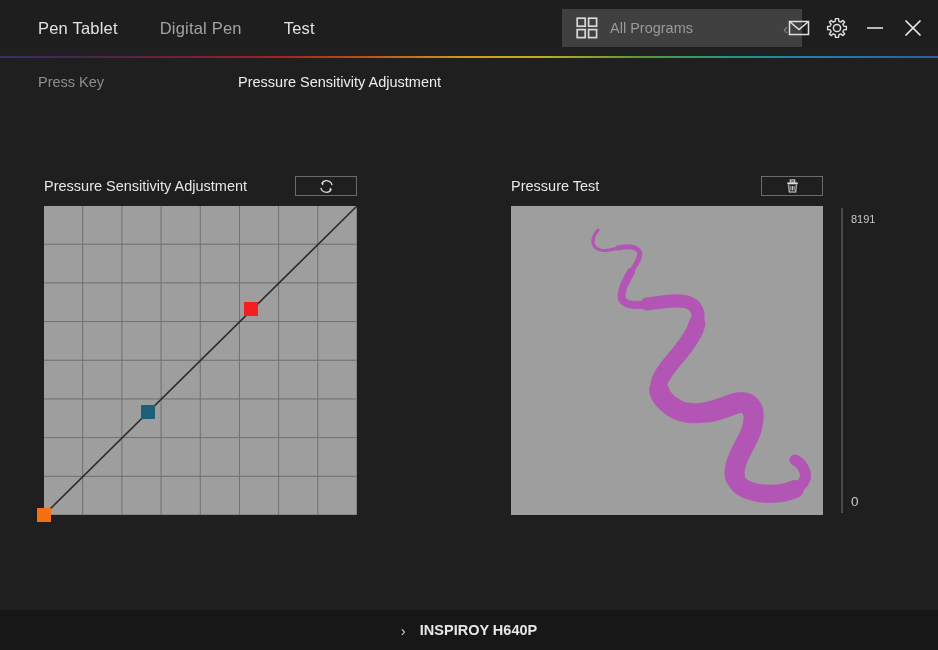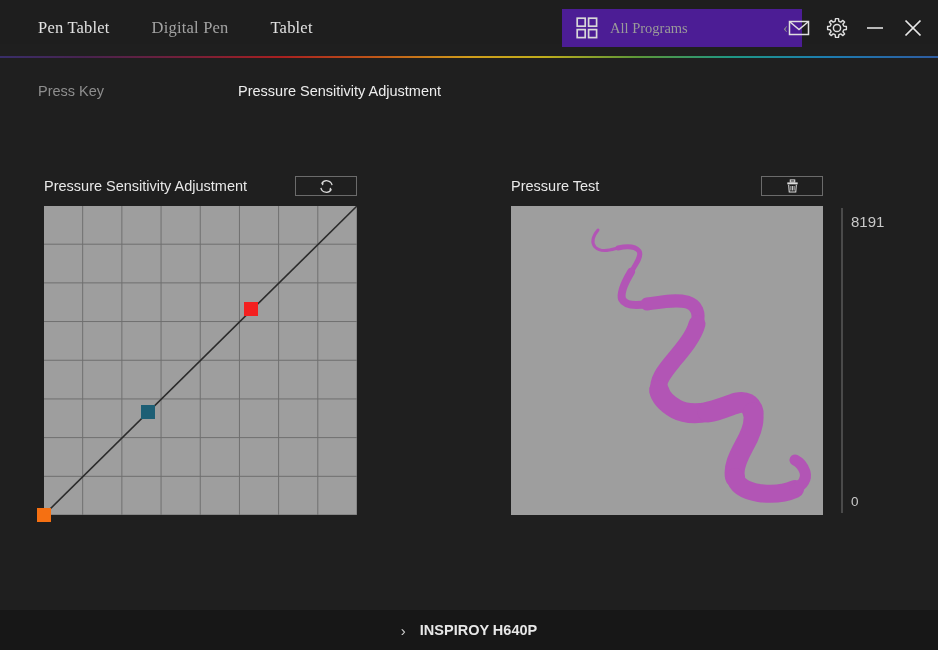--- a/index.html
+++ b/index.html
@@ -8,32 +8,31 @@
     background: #1f1f1f;
     font-family: "Liberation Sans", sans-serif;
     overflow: hidden;
   }
   #app { position: relative; width: 938px; height: 650px; background: #1f1f1f; }
 
   
   #header {
     position: absolute; left: 0; top: 0; width: 938px; height: 44px;
     background: #1e1e1e;
-    font-family: Liberation Serif, serif;
   }
   #nav-tabs { position: absolute; left: 38px; top: 0; height: 56px; display: flex; align-items: center; gap: 42px; }
   .nav-tab {
     font-size: 16.5px; color: #e2e2e2; letter-spacing: .2px;
     line-height: 56px; cursor: pointer; white-space: nowrap;
   }
   .nav-tab.active { color: #a3a3a3; }
 
   #programs-select {
     position: absolute; left: 562px; top: 9px; width: 240px; height: 38px;
-    background: #4c1d95; display: flex; align-items: center; cursor: pointer;
+    background: #404040; display: flex; align-items: center; cursor: pointer;
   }
   #grid-icon { width: 22px; height: 22px; margin-left: 14px; flex: 0 0 auto; }
   #programs-label {
     margin-left: 12px; font-size: 14.5px; color: #9a9a9a; flex: 1 1 auto;
     white-space: nowrap; overflow: hidden;
   }
   #programs-chevron { margin-right: 14px; color: #8c8c8c; font-size: 15px; line-height: 1; }
 
   #win-icons { position: absolute; right: 14px; top: 0; height: 56px; display: flex; align-items: center; gap: 16px; }
   .win-icon { width: 22px; height: 22px; cursor: pointer; display: block; }
@@ -42,21 +41,21 @@
   #gradient-line {
     position: absolute; left: 0; top: 56px; width: 938px; height: 2px;
     background: linear-gradient(to right,
       #3a2f6e 0%, #4a2352 9%, #7a1f3a 20%, #b02020 30%,
       #c85a18 40%, #d9a31b 50%, #c8b41c 58%,
       #5f9e3a 68%, #1f9e8a 78%, #1d82b8 88%, #2f5fa8 100%);
     opacity: .95;
   }
 
   
-  #subnav { position: absolute; left: 0; top: 65px; width: 900px; height: 52px; }
+  #subnav { position: absolute; left: 0; top: 56px; width: 900px; height: 52px; }
   #subnav-presskey {
     position: absolute; left: 38px; top: 0; line-height: 52px;
     font-size: 14.5px; color: #8e8e8e; cursor: pointer; white-space: nowrap;
   }
   #subnav-pressure {
     position: absolute; left: 238px; top: 0; line-height: 52px;
     font-size: 14.5px; color: #ededed; cursor: pointer; white-space: nowrap;
   }
 
   
@@ -85,21 +84,21 @@
   #pt-low  { background: #f57012; }
   #pt-mid  { background: #1d5f75; }
   #pt-high { background: #f42020; }
 
   
   #test-wrap { position: absolute; left: 511px; top: 206px; width: 312px; height: 309px; background: #9e9e9e; }
   #test-svg { position: absolute; inset: 0; }
 
   
   #gauge-track { position: absolute; left: 841px; top: 208px; width: 2px; height: 305px; background: #4a4a4a; }
-  #gauge-max { position: absolute; left: 851px; top: 213px; font-size: 15px; color: #c9c9c9; }
+  #gauge-max { position: absolute; left: 851px; top: 213px; font-size: 11px; color: #c9c9c9; }
   #gauge-min { position: absolute; left: 851px; top: 494px; font-size: 13.5px; color: #c9c9c9; }
 
   
   #footer {
     position: absolute; left: 0; bottom: 0; width: 938px; height: 40px;
     background: #171717; display: flex; align-items: center; justify-content: center; gap: 12px;
   }
   #device-chevron { color: #cfcfcf; font-size: 15px; line-height: 1; }
   #device-name { font-size: 14.5px; color: #e8e8e8; white-space: nowrap; font-weight: bold; }
   #footer-hit { display: flex; align-items: center; gap: 14px; cursor: pointer; }
@@ -107,21 +106,21 @@
 </head>
 <body>
 
 <div id="app">
 
   <div id="header">
 
     <div id="nav-tabs">
       <div class="nav-tab">Pen Tablet</div>
       <div class="nav-tab active">Digital Pen</div>
-      <div class="nav-tab">Tablet</div>
+      <div class="nav-tab">Test</div>
     </div>
 
     <div id="programs-select">
       <svg id="grid-icon" viewBox="0 0 22 22">
         <rect x="1.2" y="1.2" width="8" height="8" fill="none" stroke="#d8d8d8" stroke-width="1.7"></rect>
         <rect x="12.6" y="1.2" width="8" height="8" fill="none" stroke="#d8d8d8" stroke-width="1.7"></rect>
         <rect x="1.2" y="12.6" width="8" height="8" fill="none" stroke="#d8d8d8" stroke-width="1.7"></rect>
         <rect x="12.6" y="12.6" width="8" height="8" fill="none" stroke="#d8d8d8" stroke-width="1.7"></rect>
       </svg>
       <span id="programs-label">All Programs</span>

